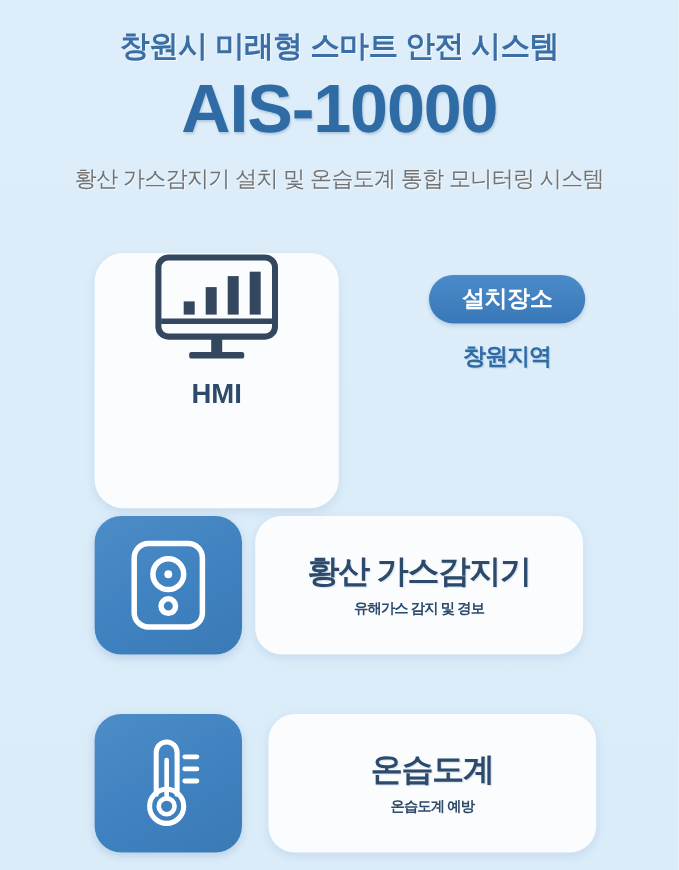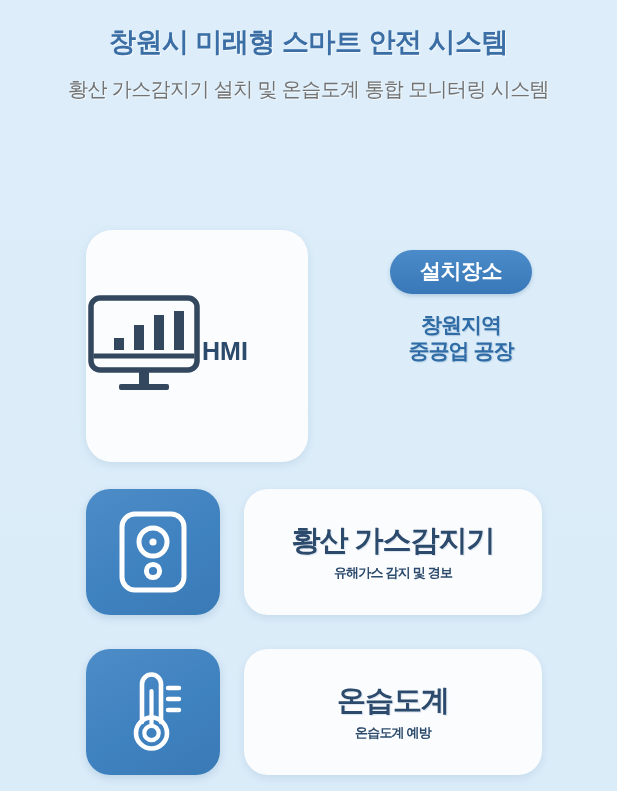--- a/index.html
+++ b/index.html
@@ -71,21 +71,21 @@
   }
 
   .hmi-card {
     width: 222px;
     height: 232px;
     margin-left: 86px;
     background: #fbfcfe;
     border-radius: 26px;
     box-shadow: 0 3px 9px rgba(90,130,170,0.16);
     display: flex;
-    flex-direction: row;
+    flex-direction: column;
     align-items: center;
     justify-content: flex-start;
   }
 
   .hmi-icon {
     width: 116px;
     height: 104px;
     display: block;
   }
 
@@ -138,21 +138,21 @@
 
   
   .feature-row {
     position: absolute;
     left: 86px;
     display: flex;
     align-items: center;
     gap: 24px;
   }
 
-  .feature-row.row-gas { top: 489px; }
+  .feature-row.row-gas { top: 469px; gap: 12px; }
   .feature-row.row-temp { top: 649px; }
 
   .feature-tile {
     width: 134px;
     height: 126px;
     flex: 0 0 auto;
     border-radius: 24px;
     background: linear-gradient(150deg, #4d8cc7 0%, #3f82c0 55%, #3a7ab5 100%);
     box-shadow: 0 3px 8px rgba(70,120,170,0.22);
     display: flex;
@@ -193,20 +193,21 @@
     line-height: 1.2;
   }
 </style>
 </head>
 <body>
 
 <div class="poster">
 
   <div class="header">
     <div class="headline">창원시 미래형 스마트 안전 시스템</div>
+    <div class="product-name">AIS-10000</div>
     <div class="subhead">황산 가스감지기 설치 및 온습도계 통합 모니터링 시스템</div>
   </div>
 
   <div class="hero-row">
 
     <div class="hmi-card">
       <span class="hmi-icon-wrap">
         <svg class="hmi-icon" viewBox="0 0 116 104" fill="none" aria-hidden="true">
           <rect x="5" y="4" width="106" height="72" rx="9" ry="9" stroke="#33475e" stroke-width="5.5" fill="#fbfcfe"></rect>
           <line x1="7.5" y1="62" x2="108.5" y2="62" stroke="#33475e" stroke-width="5"></line>
@@ -218,21 +219,20 @@
           <rect x="33" y="90" width="50" height="6" rx="2" fill="#33475e"></rect>
         </svg>
       </span>
       <div class="hmi-title">HMI</div>
     </div>
 
     <div class="location-block">
       <div class="location-badge">설치장소</div>
       <div class="location-text">
         <div>창원지역</div>
-        <div>중공업 공장</div>
       </div>
     </div>
   </div>
 
   <div class="feature-row row-gas">
     <div class="feature-tile">
       <span>
         <svg width="72" height="86" viewBox="0 0 72 86" fill="none" aria-hidden="true">
           <rect x="5" y="5" width="62" height="76" rx="13" ry="13" stroke="#ffffff" stroke-width="5" fill="none"></rect>
           <circle cx="36" cy="33" r="14" stroke="#ffffff" stroke-width="5" fill="none"></circle>

